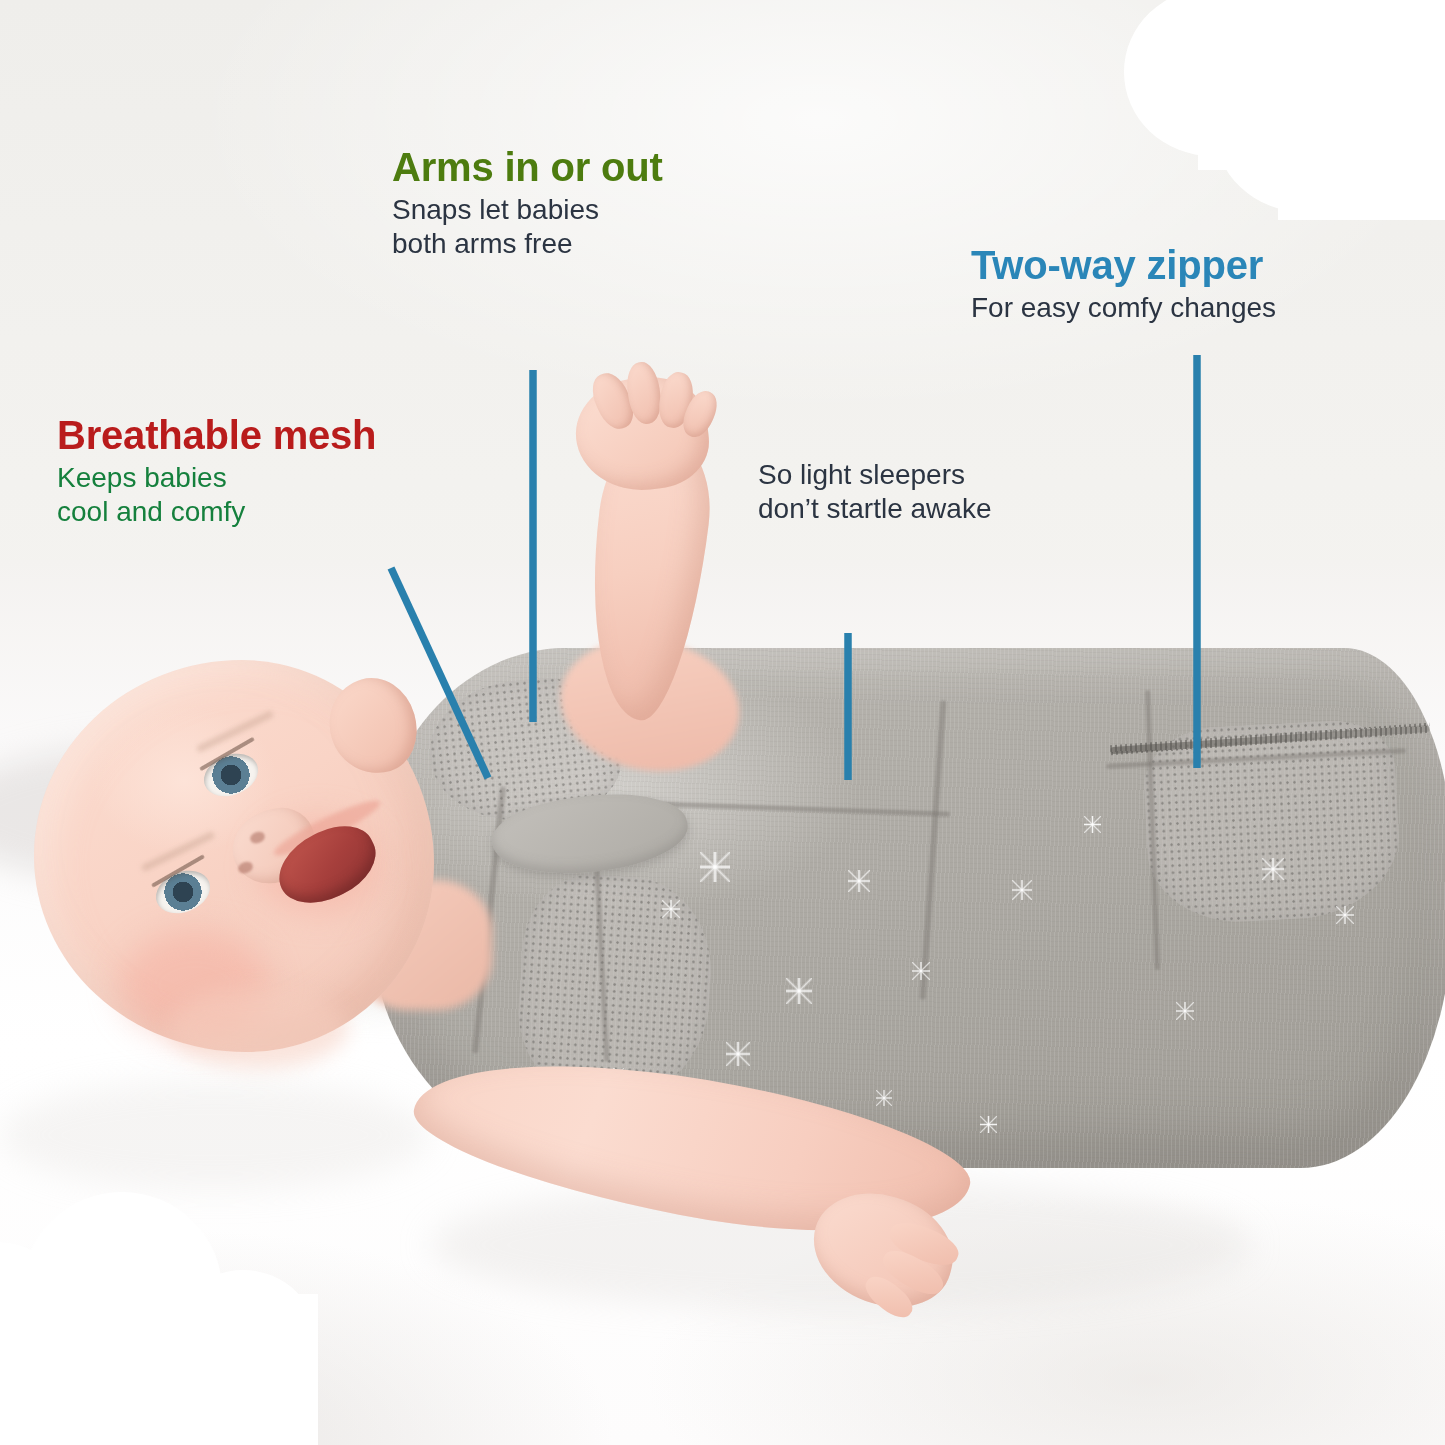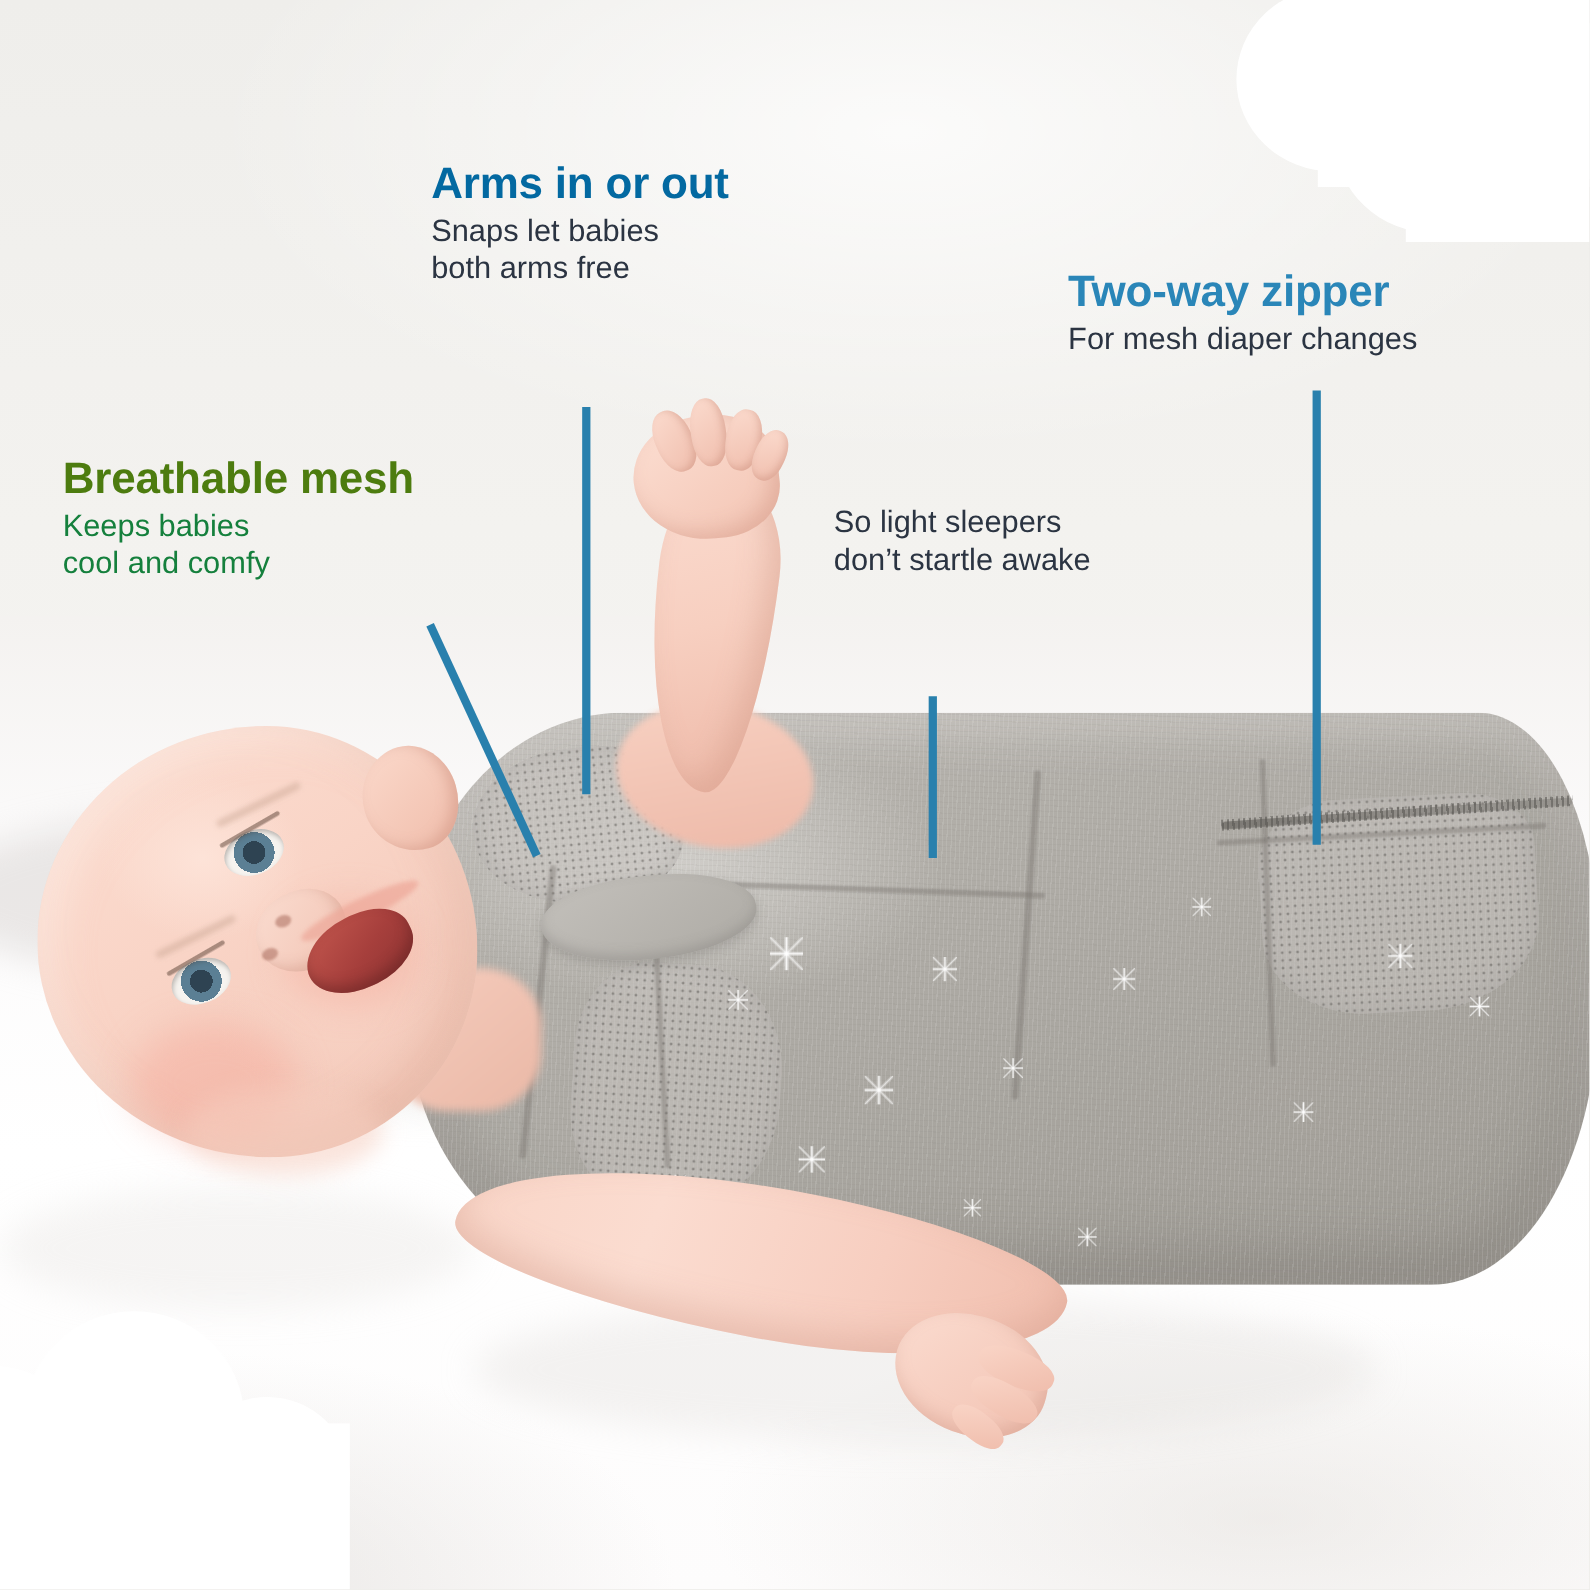--- a/index.html
+++ b/index.html
@@ -316,39 +316,39 @@
   </div>
 
   <svg class="lines" width="1445" height="1445" viewBox="0 0 1445 1445">
     <line x1="391" y1="568" x2="488" y2="778" stroke="#2980ad" stroke-width="7.5" stroke-linecap="butt"></line>
     <line x1="533" y1="370" x2="533" y2="722" stroke="#2980ad" stroke-width="7.5" stroke-linecap="butt"></line>
     <line x1="848" y1="633" x2="848" y2="780" stroke="#2980ad" stroke-width="7.5" stroke-linecap="butt"></line>
     <line x1="1197" y1="355" x2="1197" y2="768" stroke="#2980ad" stroke-width="7.5" stroke-linecap="butt"></line>
   </svg>
 
   <div class="callout" id="co-mesh">
-    <div class="c-title" style="color: #4d7c0f;">Breathable mesh</div>
+    <div class="c-title" style="color: #b91c1c;">Breathable mesh</div>
     <div class="c-body" style="color: #15803d;">
       <div>Keeps babies</div>
       <div>cool and comfy</div>
     </div>
   </div>
 
   <div class="callout" id="co-arms">
-    <div class="c-title" style="color: #0369a1;">Arms in or out</div>
+    <div class="c-title" style="color: #4d7c0f;">Arms in or out</div>
     <div class="c-body" style="color: rgb(43, 52, 66);">
       <div>Snaps let babies</div>
       <div>both arms free</div>
     </div>
   </div>
 
   <div class="callout" id="co-zip">
     <div class="c-title" style="color: rgb(42, 134, 184);">Two-way zipper</div>
     <div class="c-body" style="color: rgb(43, 52, 66);">
-      <div>For mesh diaper changes</div>
+      <div>For easy comfy changes</div>
     </div>
   </div>
 
   <div class="callout" id="co-velcro">
     <div class="c-body" style="color: rgb(43, 52, 66);">
       <div>So light sleepers</div>
       <div>don’t startle awake</div>
     </div>
   </div>
 

